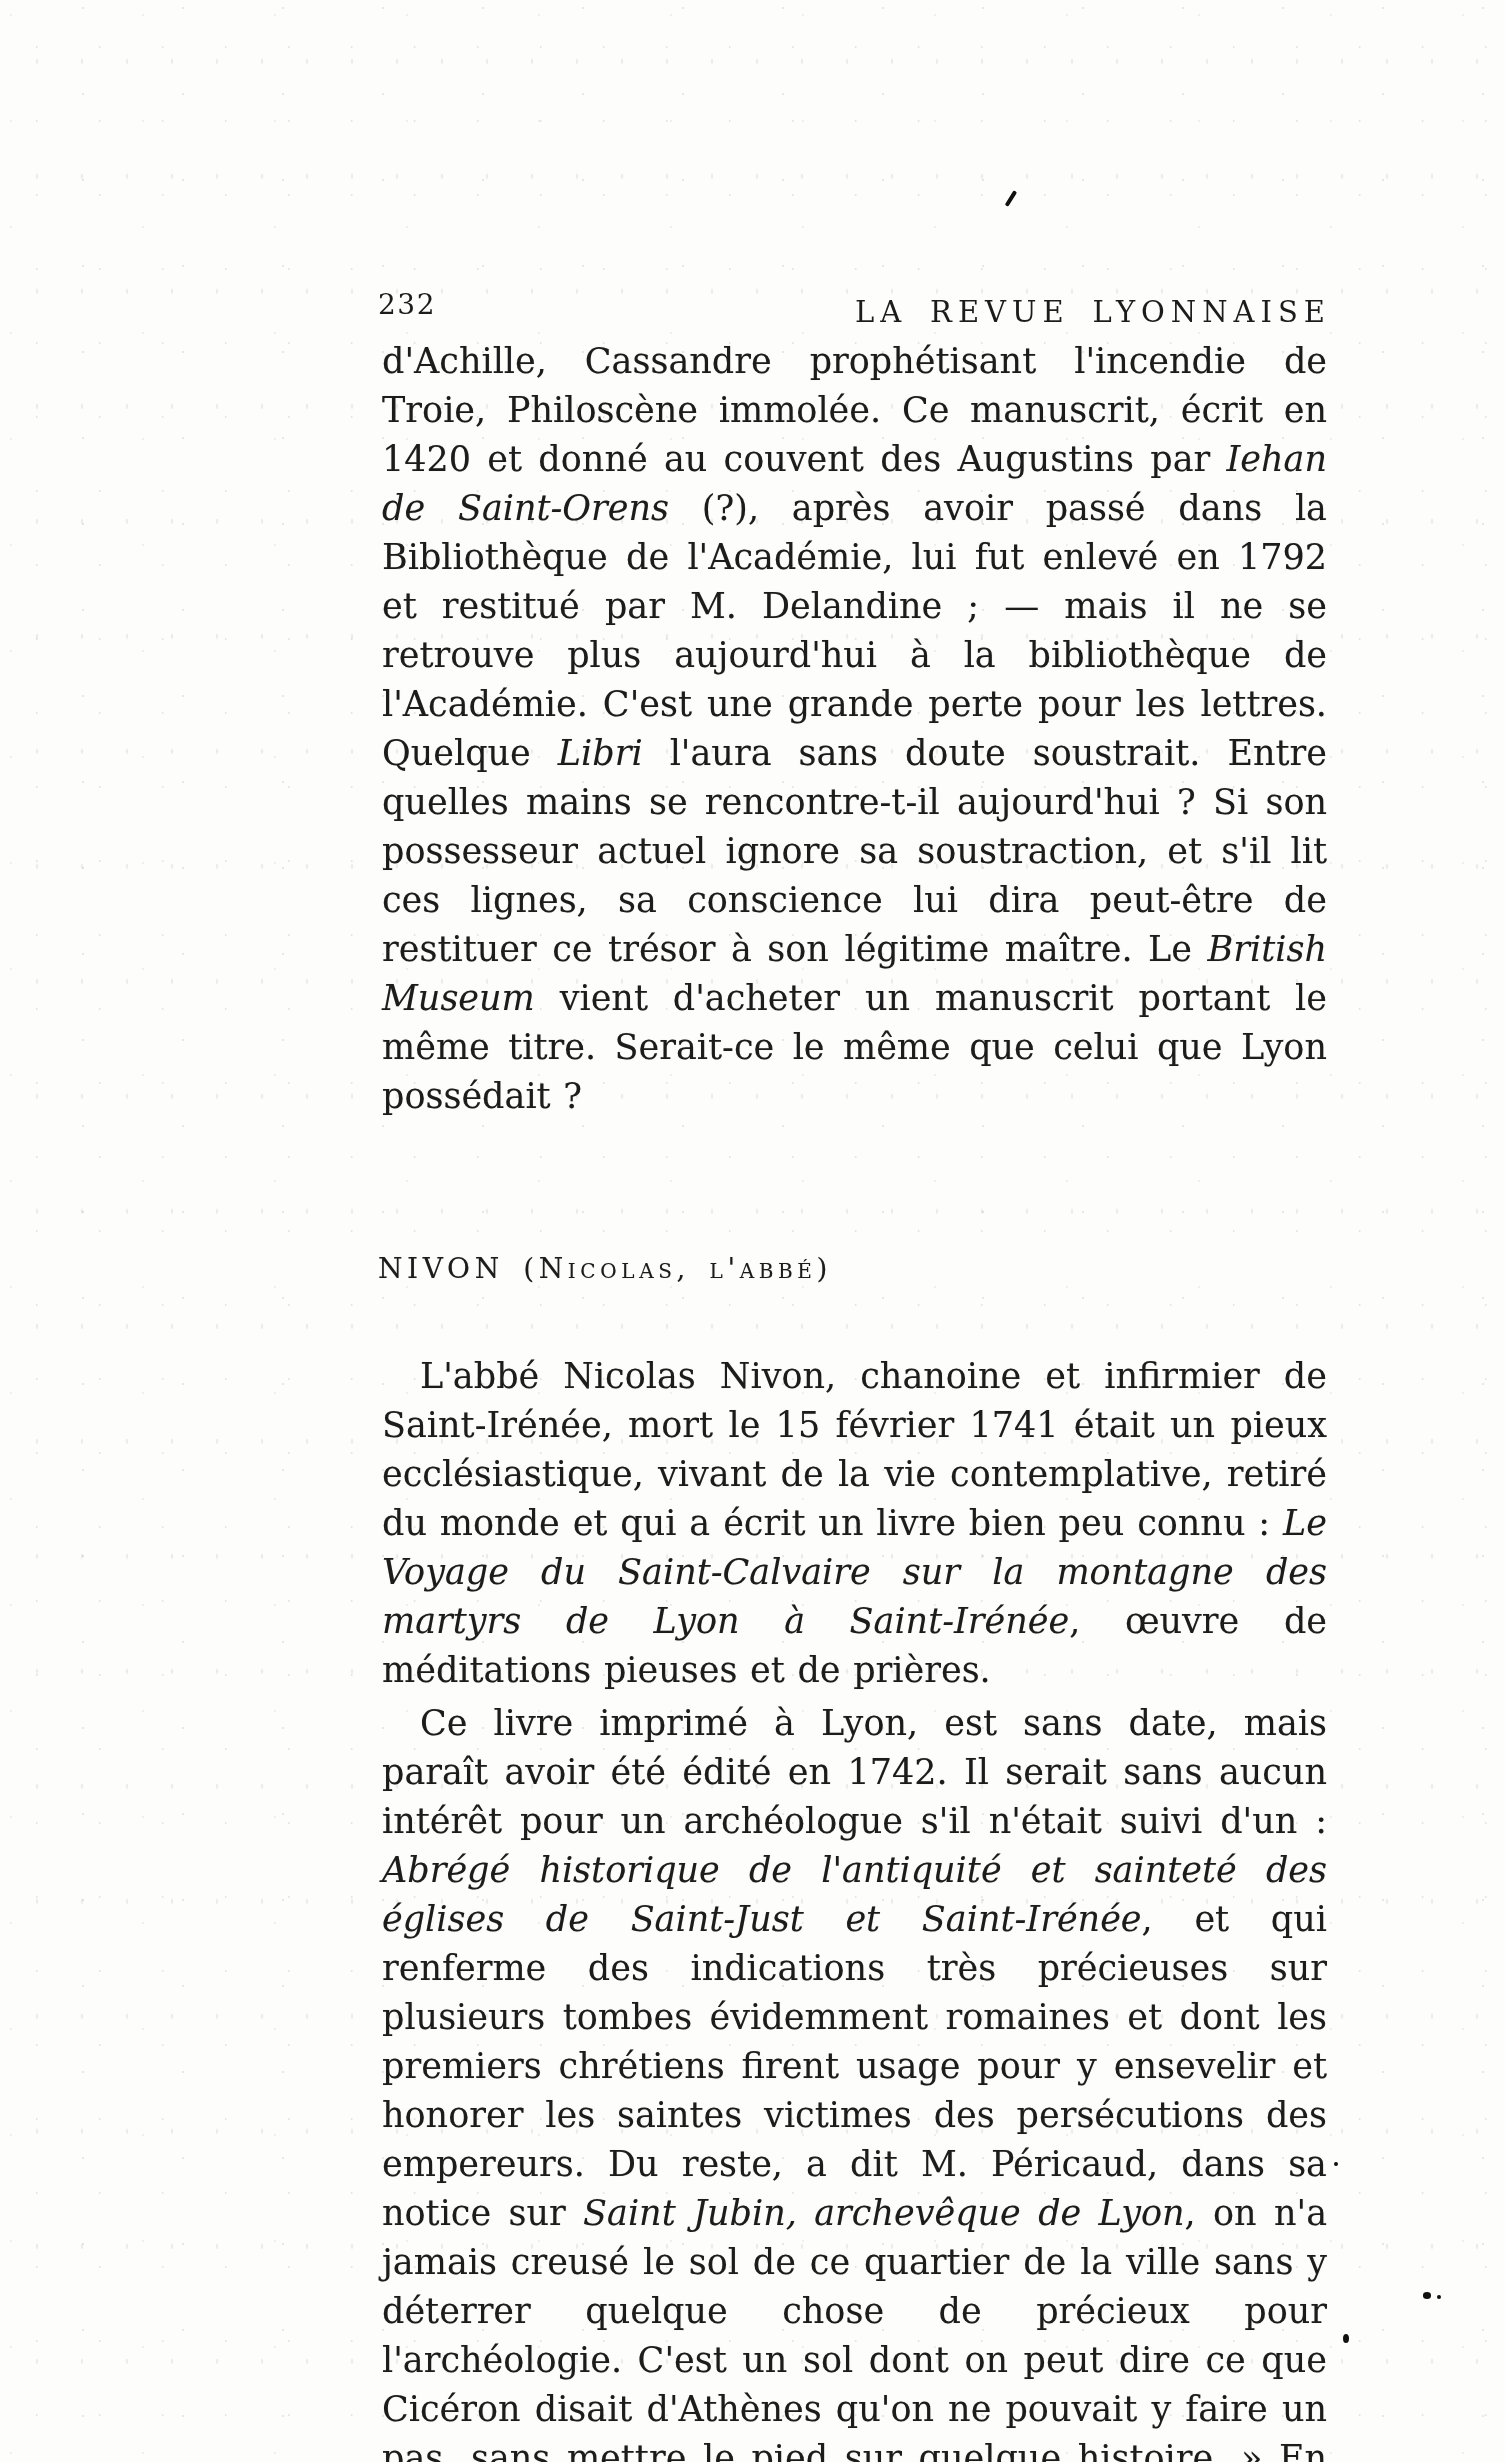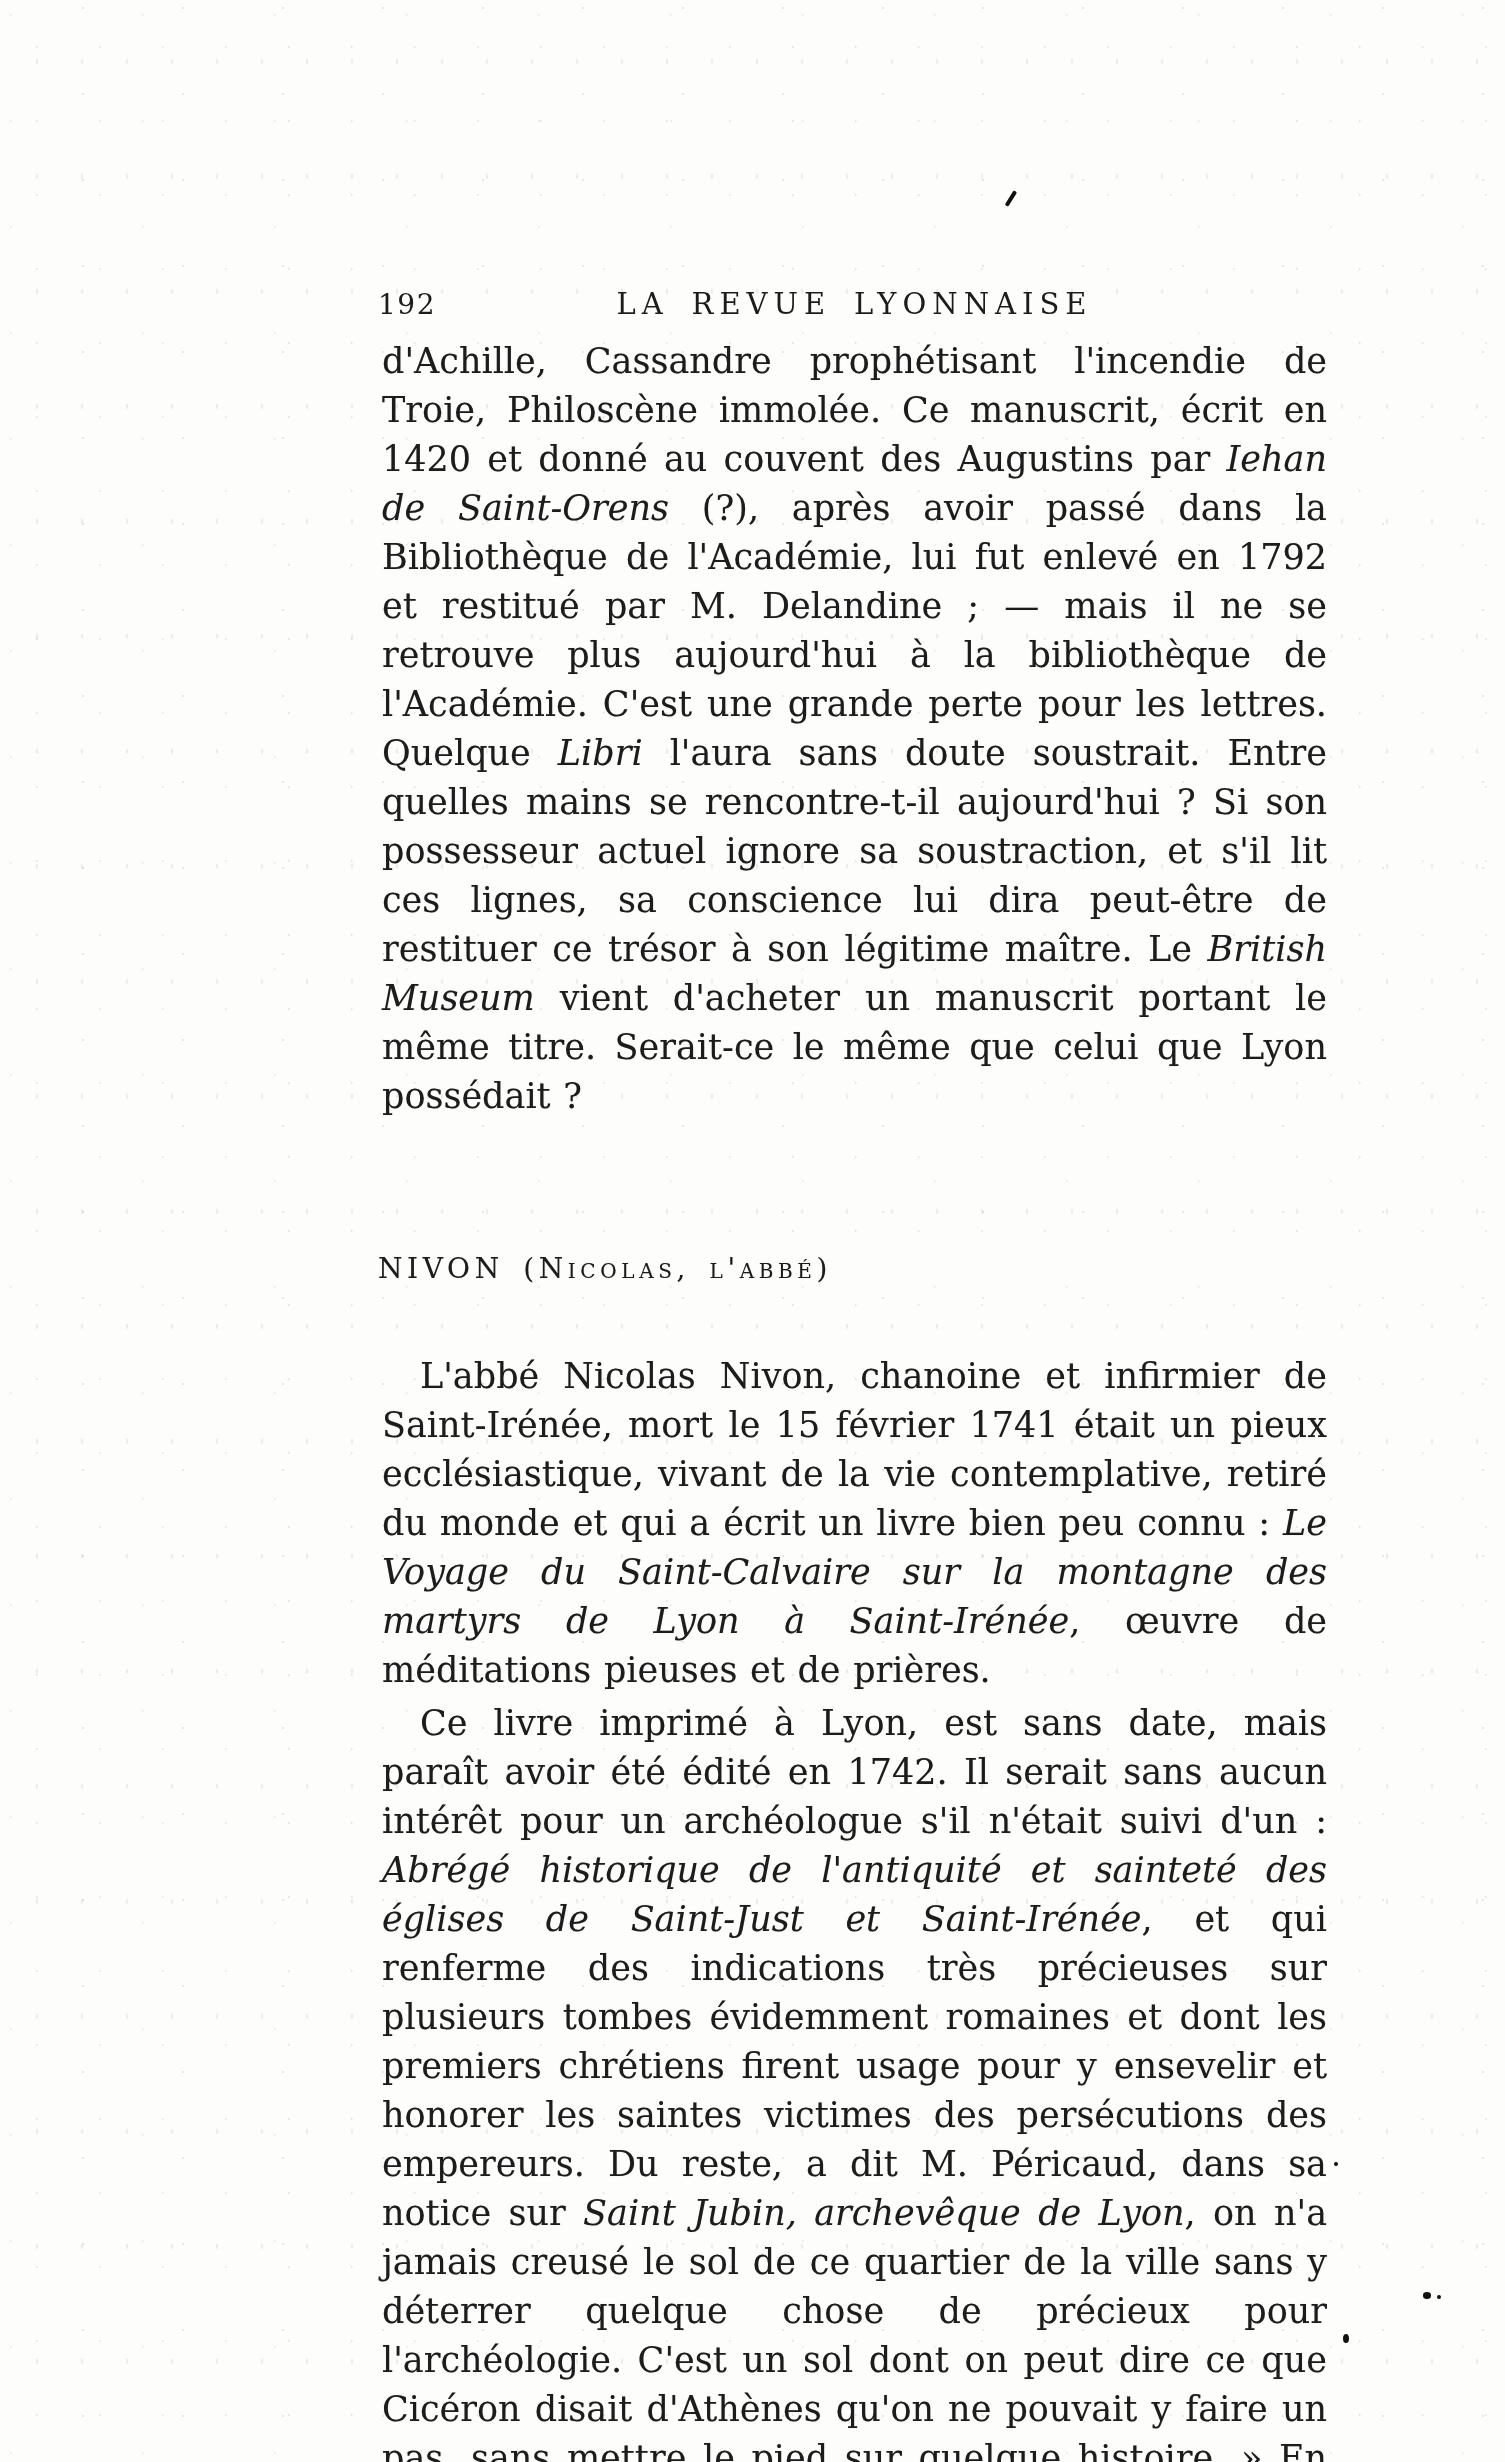--- a/index.html
+++ b/index.html
@@ -37,22 +37,22 @@
     position: absolute;
     left: 0;
     top: 4.6px;
     font-size: 28px;
     letter-spacing: 1.5px;
   }
   .journal-title {
     position: absolute;
     left: 0;
     right: 0;
-    top: 4px;
-    text-align: center;
+    top: 12px;
+    text-align: right;
     font-size: 29px;
     letter-spacing: 6px;
     word-spacing: 7.6px;
     white-space: nowrap;
   }
   .text-column {
     position: absolute;
     top: 333px;
     left: 378px;
     width: 953px;
@@ -100,21 +100,21 @@
   .speck-d { left: 1437px; top: 2295px; width: 3.8px; height: 3.8px; }
 </style>
 </head>
 <body>
 
 <div class="page">
 
   <div class="scratch-mark"></div>
 
   <div class="running-header">
-    <span class="page-number">192</span>
+    <span class="page-number">232</span>
     <span class="journal-title">LA REVUE LYONNAISE</span>
   </div>
 
   <div class="text-column">
 
     <p class="body-paragraph"><span>d'Achille, Cassandre prophétisant l'incendie de Troie, Philoscène immolée. Ce manuscrit, écrit en 1420 et donné au couvent des Augustins par </span><span class="it">Iehan de Saint-Orens</span><span> (?), après avoir passé dans la Bibliothèque de l'Académie, lui fut enlevé en 1792 et restitué par M. Delandine ; — mais il ne se retrouve plus aujourd'hui à la bibliothèque de l'Académie. C'est une grande perte pour les lettres. Quelque </span><span class="it">Libri</span><span> l'aura sans doute soustrait. Entre quelles mains se rencontre-t-il aujourd'hui ? Si son possesseur actuel ignore sa soustraction, et s'il lit ces lignes, sa conscience lui dira peut-être de restituer ce trésor à son légitime maître. Le </span><span class="it">British Museum</span><span> vient d'acheter un manuscrit portant le même titre. Serait-ce le même que celui que Lyon possédait ?</span></p>
 
     <h2 class="section-heading">NIVON (Nicolas, l'abbé)</h2>
 
     <p class="body-paragraph indented"><span>L'abbé Nicolas Nivon, chanoine et infirmier de Saint-Irénée, mort le 15 février 1741 était un pieux ecclésiastique, vivant de la vie contemplative, retiré du monde et qui a écrit un livre bien peu connu : </span><span class="it">Le Voyage du Saint-Calvaire sur la montagne des martyrs de Lyon à Saint-Irénée</span><span>, œuvre de méditations pieuses et de prières.</span></p>

